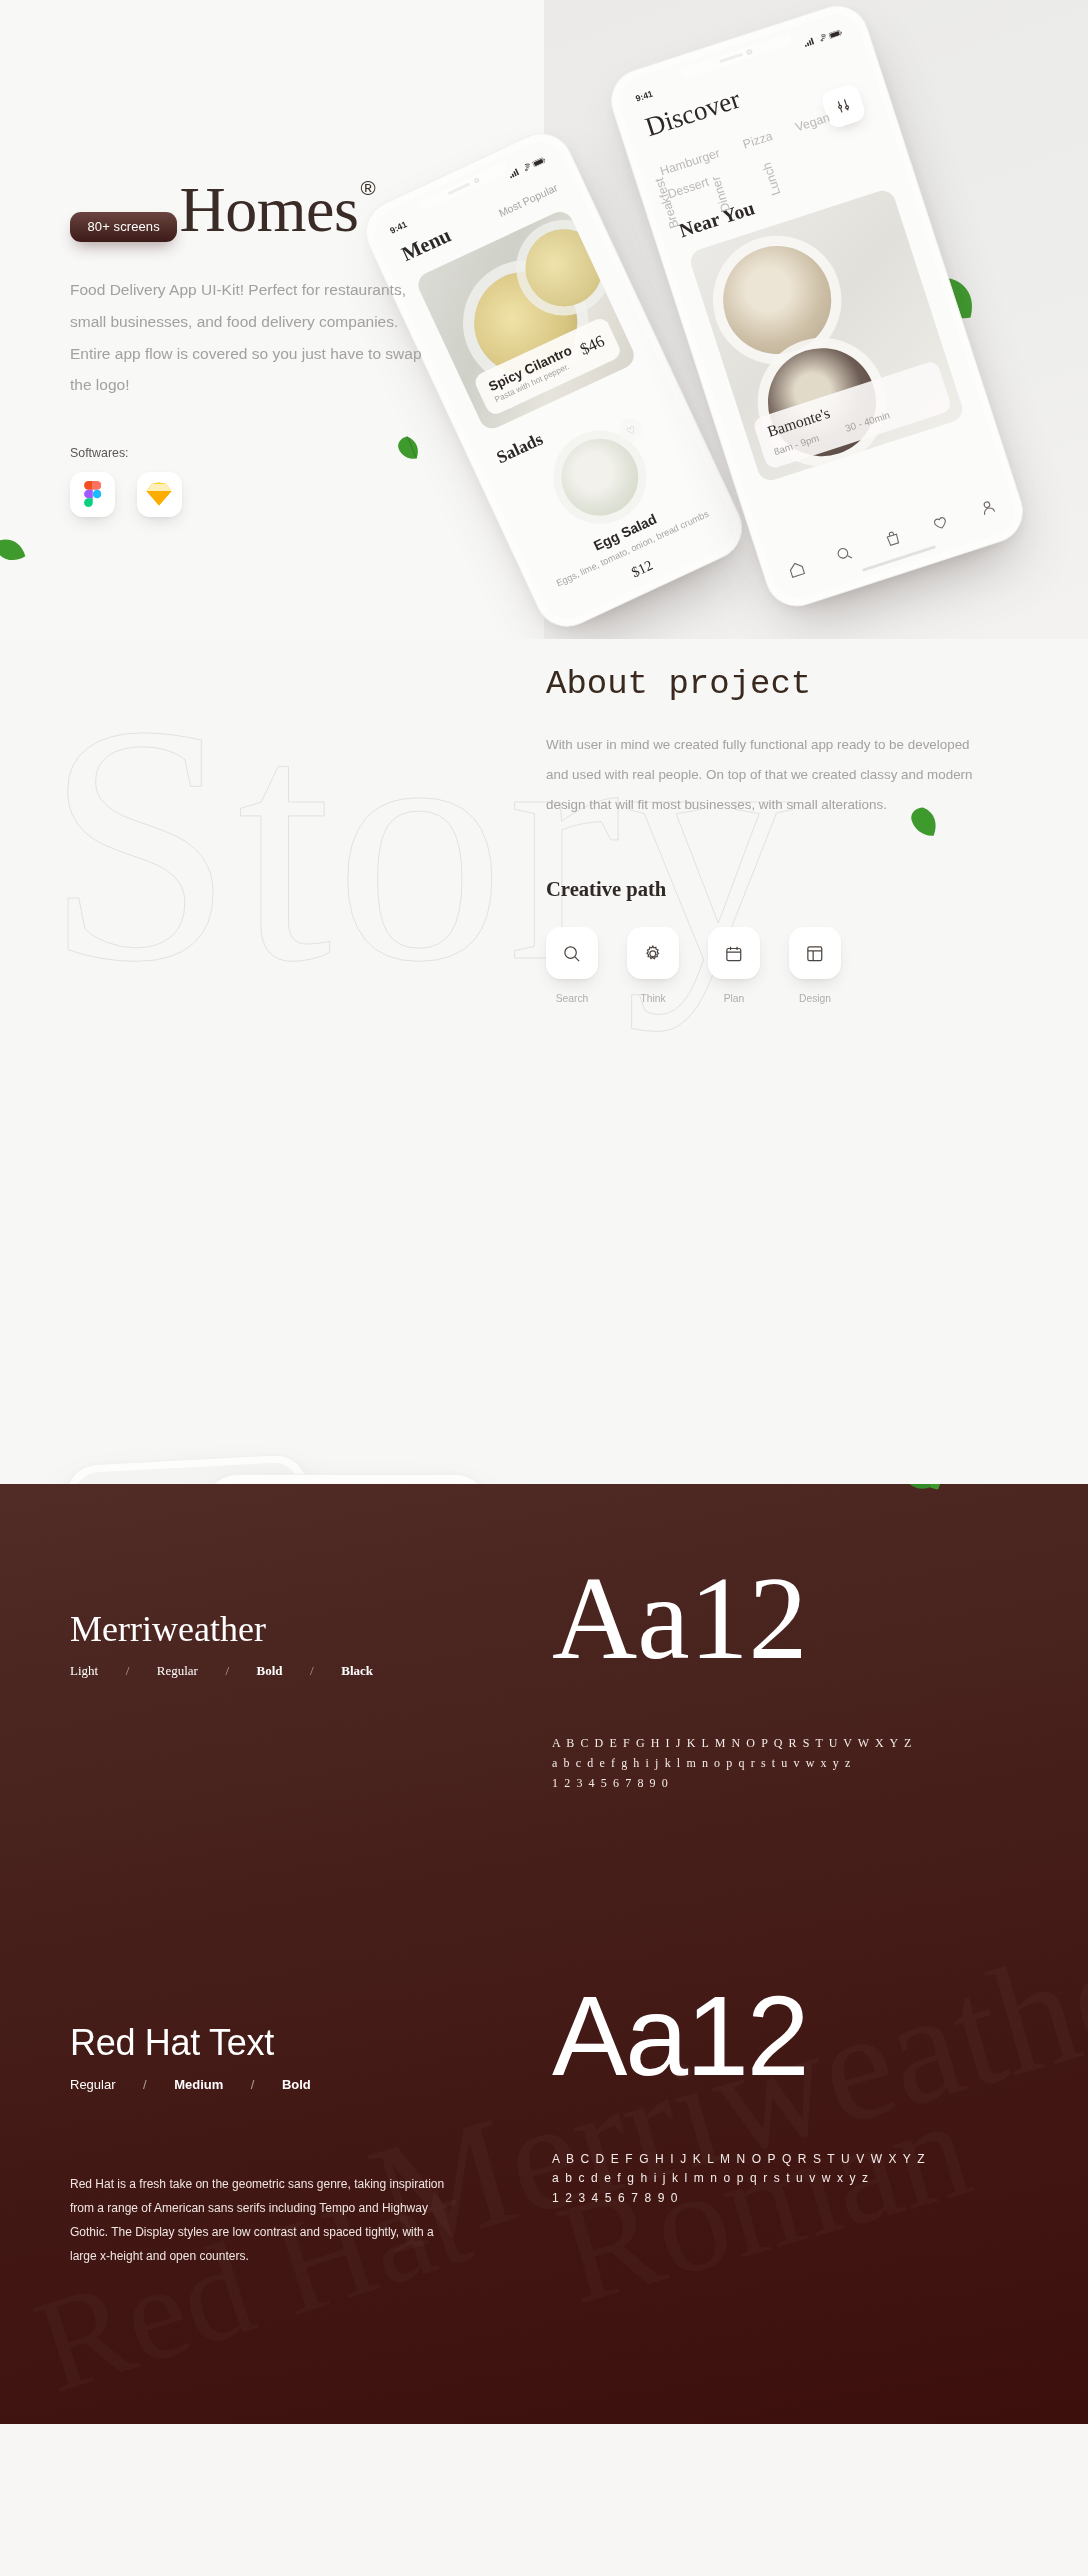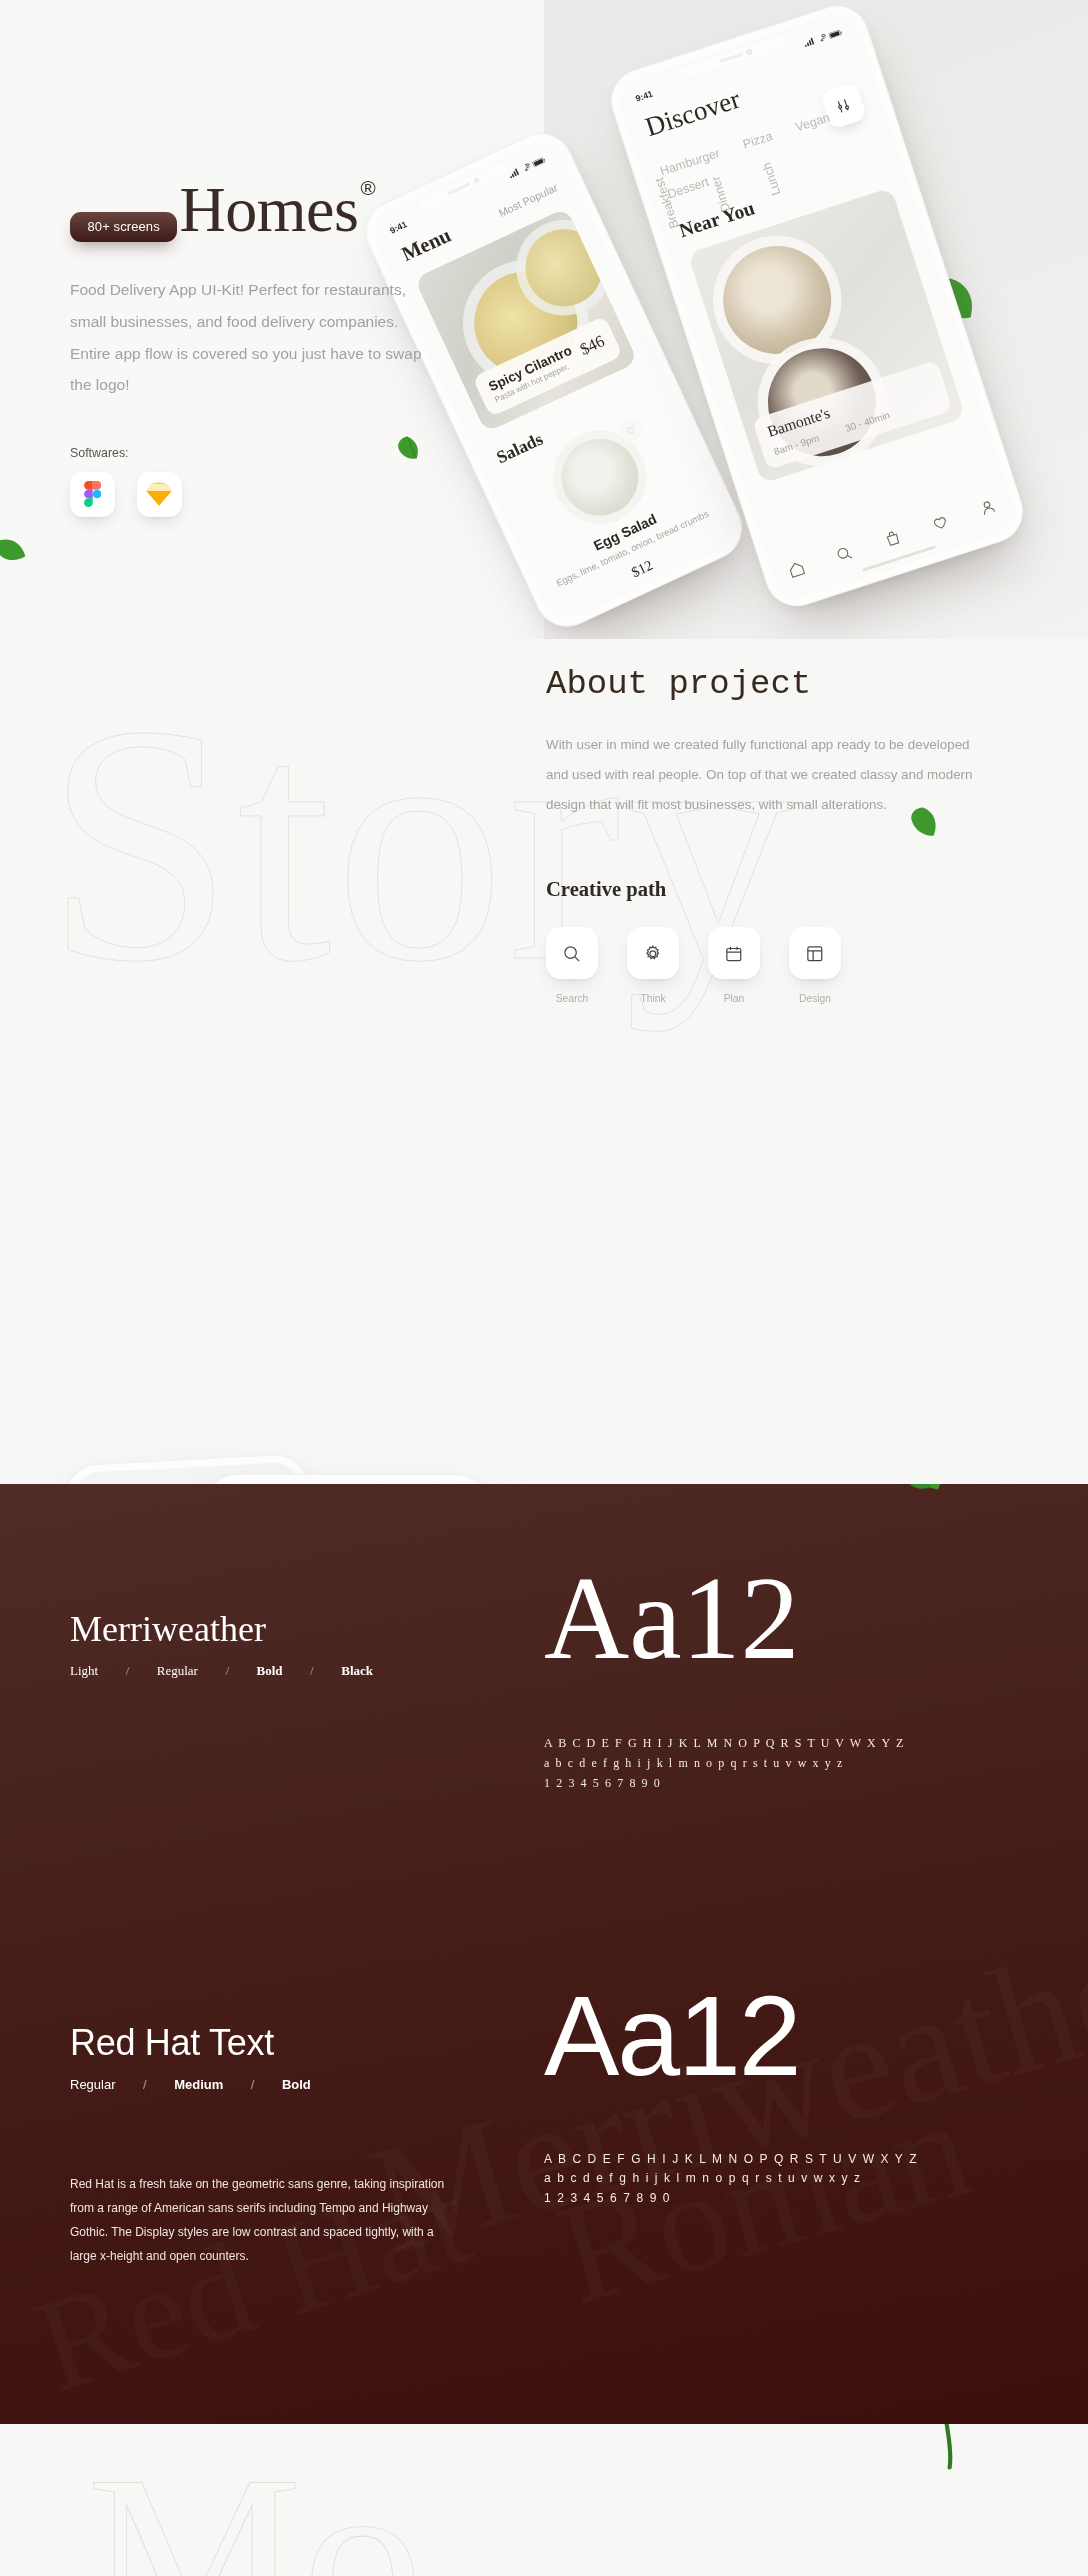--- a/index.html
+++ b/index.html
@@ -209,21 +209,21 @@
   .type-block { position:absolute; z-index:3; }
   .tb-name { font-size:36px; color:#fff; }
   .tb-name.serif { font-family:"Liberation Serif", serif; font-weight:400; }
   .tb-name.sans { font-family:"Liberation Sans", sans-serif; font-weight:400; letter-spacing:-0.3px; }
   .weights { margin-top:13.4px; display:flex; align-items:baseline; gap:12px; font-size:13px; color:#fff; }
   .weights .w { }
   .weights .sep { opacity:.55; margin:0 15.5px; }
   .tb-body { margin-top:80px; width:381px; font-size:13px; line-height:1.95; color:#f1e9e7; }
   .tb-body.sans { font-size:12px; line-height:2.0; color:#efe6e4; }
 
-  .spec { position:absolute; z-index:3; }
+  .spec { position:absolute; z-index:3;margin-left:8px; }
   .spec-aa { color:#fff; line-height:.9; }
   .spec-aa.serif { font-family:"Liberation Serif", serif; font-size:118px; }
   .spec-aa.sans { font-family:"Liberation Sans", sans-serif; font-size:113px; letter-spacing:-2.1px; }
   .glyphs { margin-top:62px; color:#f4ecea; }
   .glyphs div { letter-spacing:1.6px; font-size:12px; line-height:1.65; }
   .glyphs.serif div { font-family:"Liberation Serif", serif; }
   .glyphs.sans div { font-family:"Liberation Sans", sans-serif; }
 
   
   .outro { position:relative; width:1088px; height:152px; background:#f7f7f6; overflow:hidden; }
@@ -594,25 +594,15 @@
     </div>
 
     <span class="leaf" style="left:899px; top:-37px; z-index:6;">
       <svg width="59" height="59" viewBox="0 0 100 100">
         <path d="M52 8c22 14 26 40 14 64-22-2-38-22-38-44 0-12 10-22 24-20z" fill="#3f9a2e"></path>
         <path d="M8 46c20-10 40 0 46 22-20 8-42-2-46-22z" fill="#348a26"></path>
       </svg>
     </span>
   </section>
 
-  <section class="outro">
-    <div class="outro-word">Mo</div>
-    <span class="leaf" style="left:907px; top:-61px;">
-      <svg width="77" height="113" viewBox="0 0 130 190">
-        <path d="M62 92c16-18 18-46 6-66C44 34 34 60 44 84c4 8 11 10 18 8z" fill="#3f9a2e"></path>
-        <path d="M70 96c20-6 34-26 32-48-24-2-42 16-42 38 0 6 4 11 10 10z" fill="#49ab35"></path>
-        <path d="M66 96c4 28 10 54 6 80" stroke="#2f7a22" stroke-width="7" fill="none" stroke-linecap="round"></path>
-      </svg>
-    </span>
-  </section>
 
 </div>
 
 
 </body></html>

